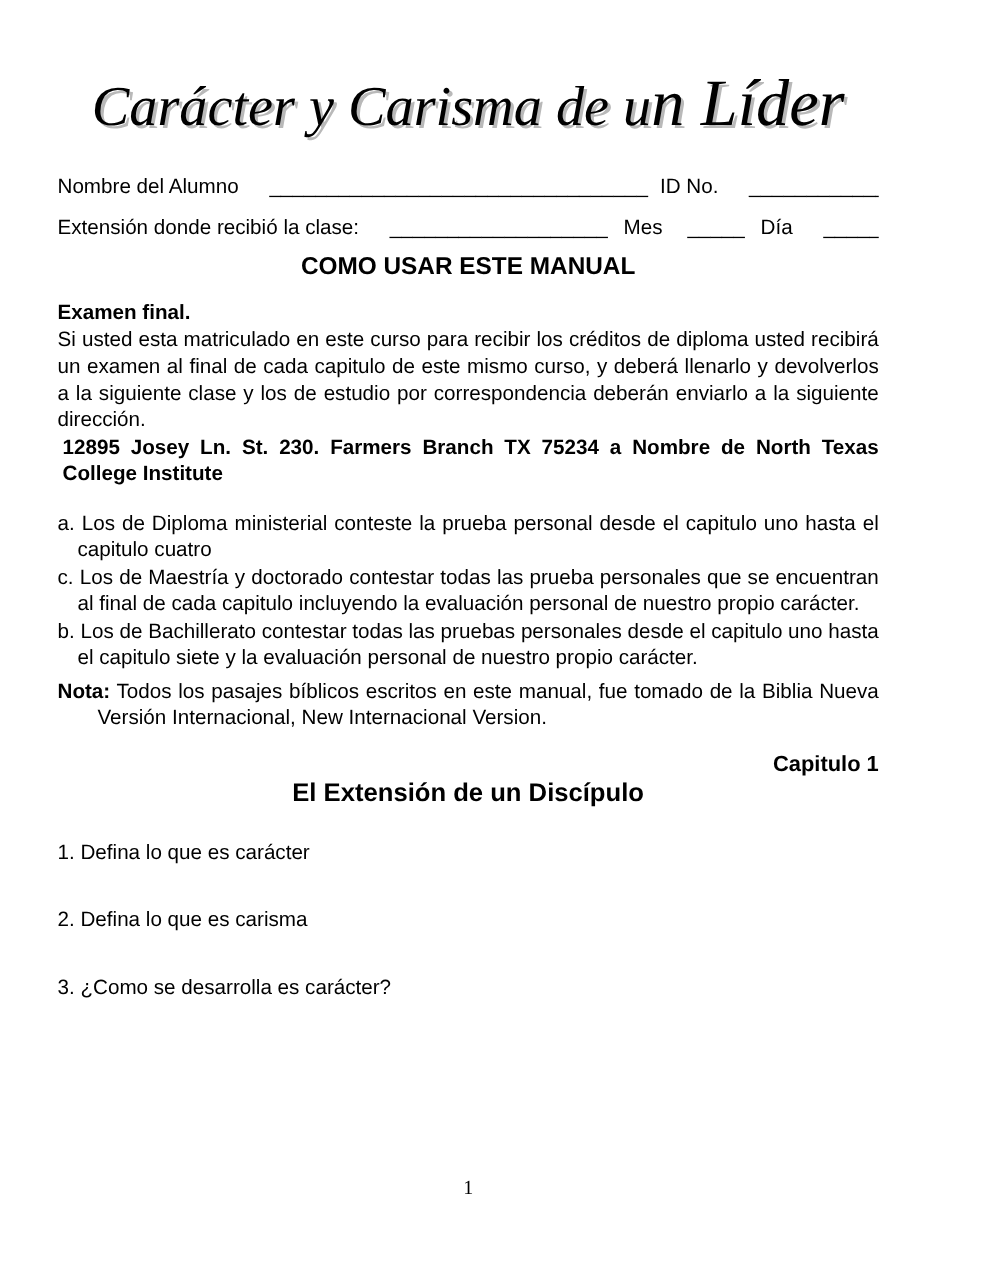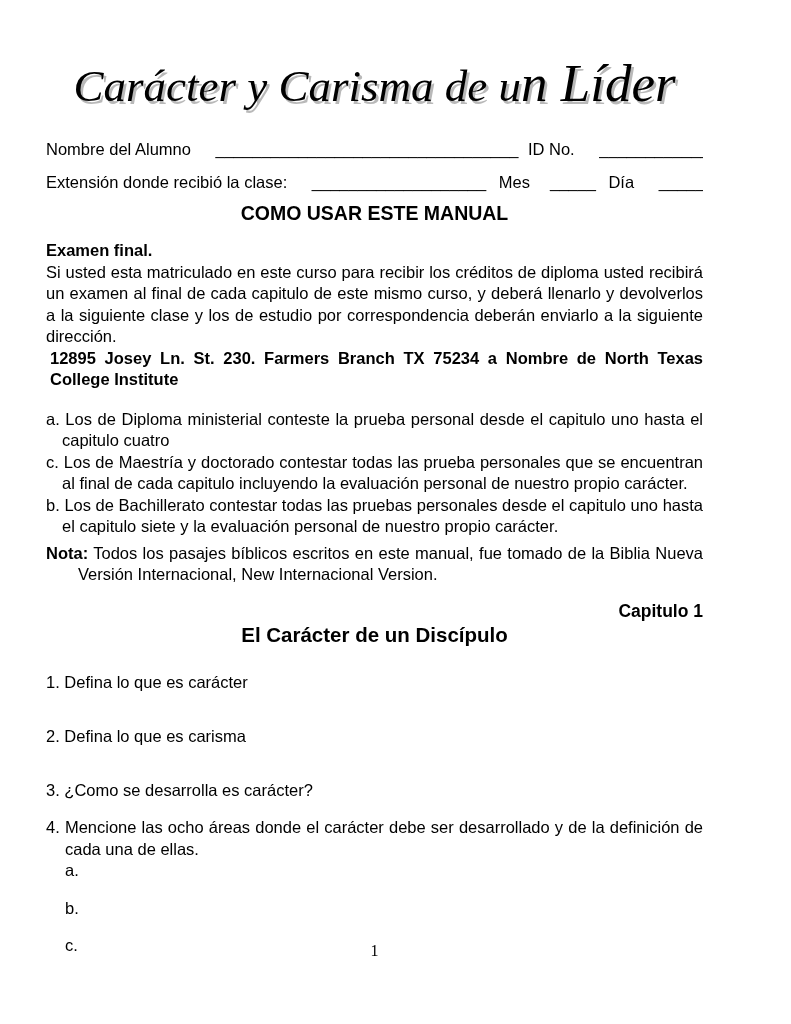--- a/index.html
+++ b/index.html
@@ -120,40 +120,33 @@
       <span>Los de Bachillerato contestar todas las pruebas personales desde el capitulo uno hasta el capitulo siete y la evaluación personal de nuestro propio carácter.</span>
     </div>
   </div>
 
   <div class="note">
     <span class="note-label">Nota:</span>
     <span>Todos los pasajes bíblicos escritos en este manual, fue tomado de la Biblia Nueva Versión Internacional, New Internacional Version.</span>
   </div>
 
   <div class="chapter-kicker">Capitulo 1</div>
-  <div class="chapter-title">El Carácter de un Discípulo</div>
+  <div class="chapter-title">El Extensión de un Discípulo</div>
 
   <div class="question q-first q-gap-lg">
     <span>1.</span>
     <span>Defina lo que es carácter</span>
   </div>
 
   <div class="question q-gap-md">
     <span>2.</span>
     <span>Defina lo que es carisma</span>
   </div>
 
   <div class="question q-gap-sm">
     <span>3.</span>
     <span>¿Como se desarrolla es carácter?</span>
   </div>
 
-  <div class="question">
-    <span>4.</span>
-    <span>Mencione las ocho áreas donde el carácter debe ser desarrollado y de la definición de cada una de ellas.</span>
-    <div class="subitem subitem-a">a.</div>
-    <div class="subitem subitem-b">b.</div>
-    <div class="subitem subitem-c">c.</div>
-  </div>
 
   <div class="page-number">1</div>
 
 </div>
 
 </body></html>

